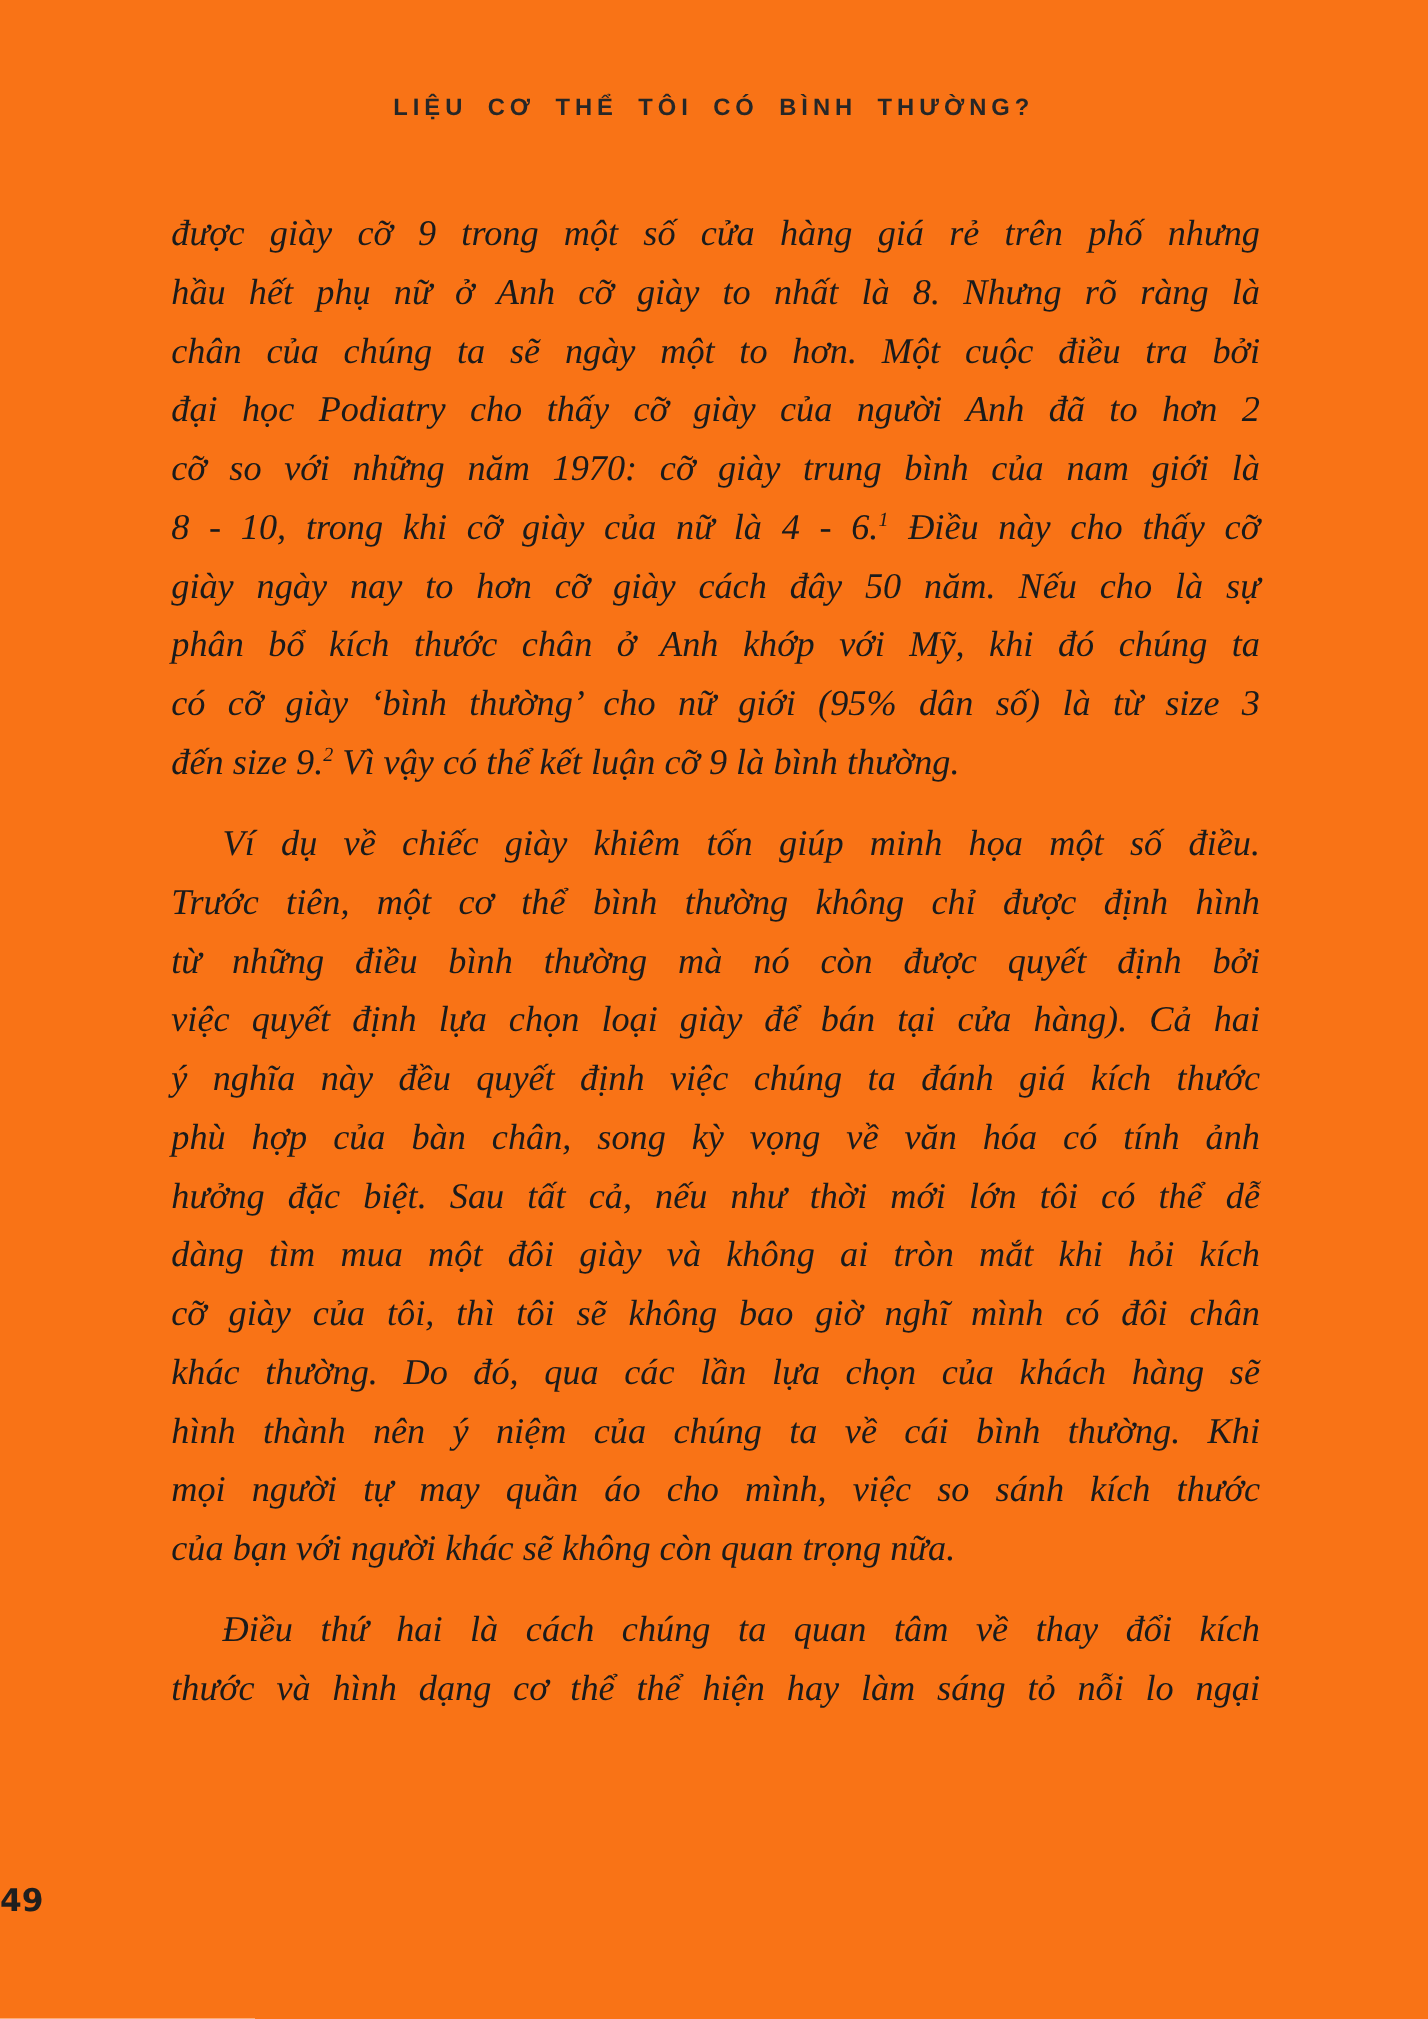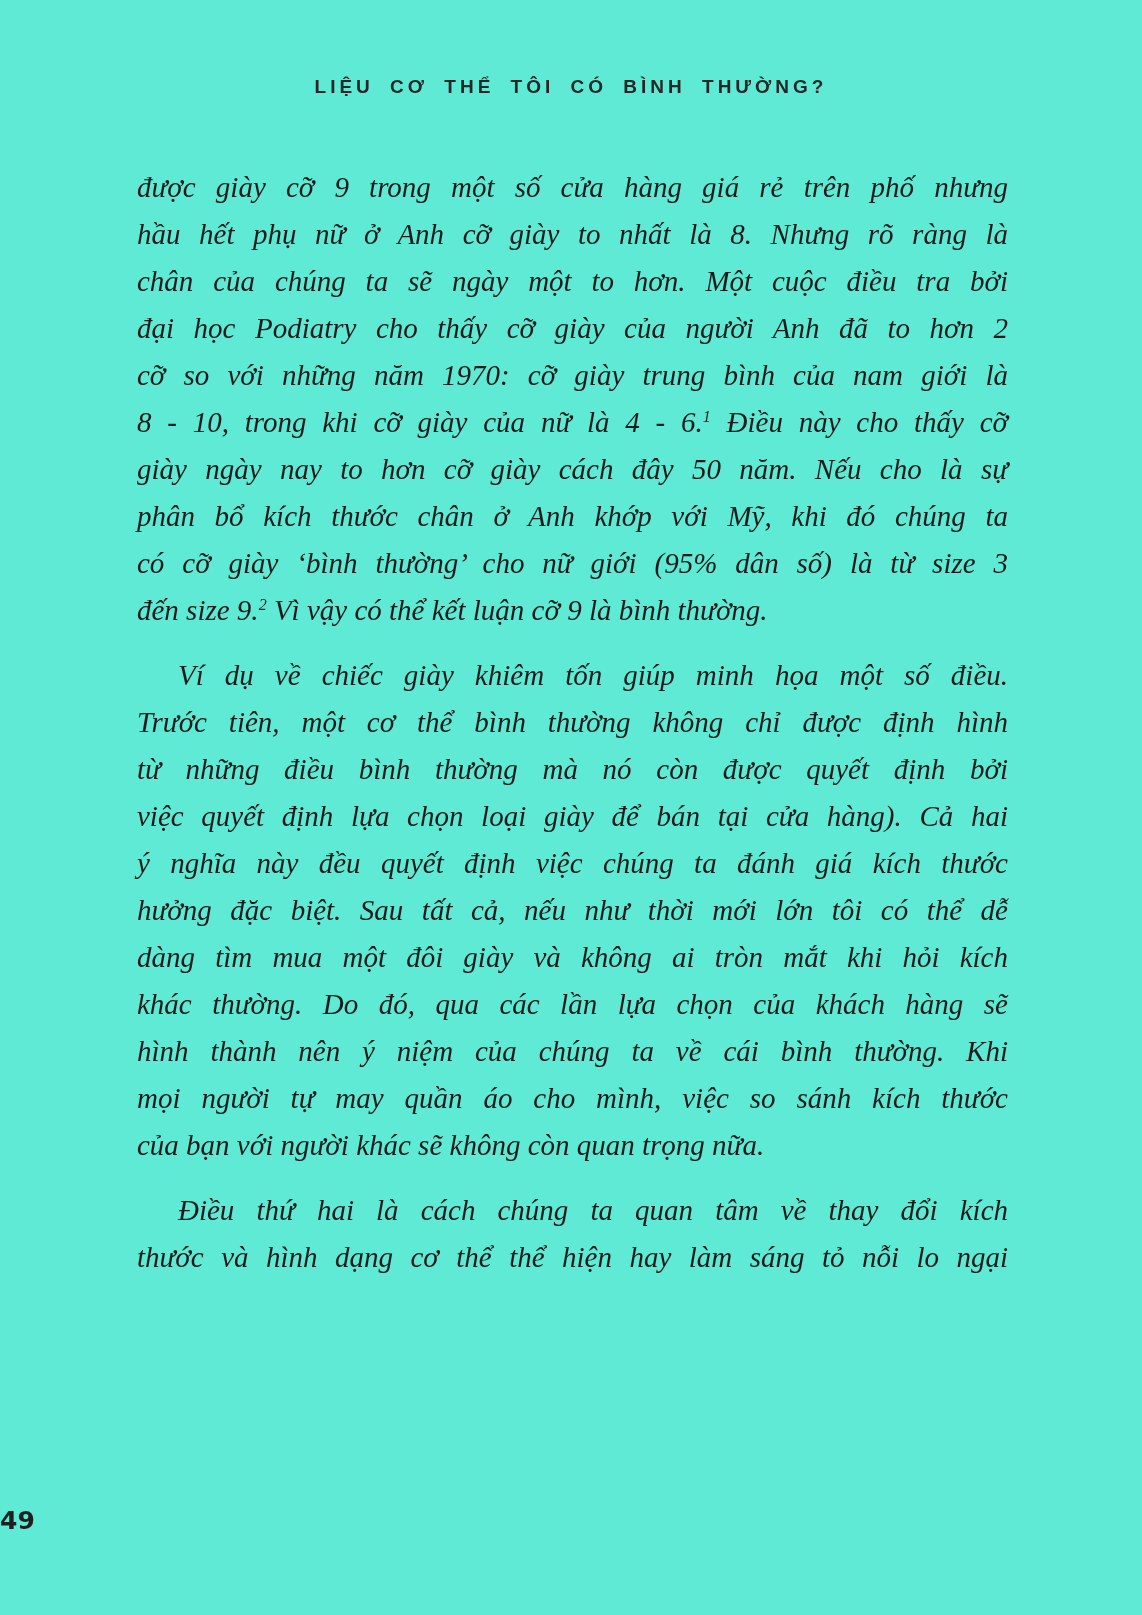--- a/index.html
+++ b/index.html
@@ -4,21 +4,21 @@
 <style>
   html, body {
     margin: 0;
     padding: 0;
     background: #ffffff;
   }
   .page {
     position: relative;
     width: 1142px;
     height: 1615px;
-    background: #5eead4;
+    background: #f97316;
     overflow: hidden;
   }
   .running-header {
     position: absolute;
     top: 76px;
     left: 0;
     width: 100%;
     text-align: center;
     font-family: "Liberation Sans", sans-serif;
     font-weight: 700;
@@ -87,22 +87,24 @@
         <div class="line j"><span>phân bổ kích thước chân ở Anh khớp với Mỹ, khi đó chúng ta</span></div>
         <div class="line j"><span>có cỡ giày ‘bình thường’ cho nữ giới (95% dân số) là từ size 3</span></div>
         <div class="line"><span>đến size 9.</span><sup class="fnref">2</sup><span> Vì vậy có thể kết luận cỡ 9 là bình thường.</span></div>
       </div>
       <div class="paragraph">
         <div class="line j indent"><span>Ví dụ về chiếc giày khiêm tốn giúp minh họa một số điều.</span></div>
         <div class="line j"><span>Trước tiên, một cơ thể bình thường không chỉ được định hình</span></div>
         <div class="line j"><span>từ những điều bình thường mà nó còn được quyết định bởi</span></div>
         <div class="line j"><span>việc quyết định lựa chọn loại giày để bán tại cửa hàng). Cả hai</span></div>
         <div class="line j"><span>ý nghĩa này đều quyết định việc chúng ta đánh giá kích thước</span></div>
+        <div class="line j"><span>phù hợp của bàn chân, song kỳ vọng về văn hóa có tính ảnh</span></div>
         <div class="line j"><span>hưởng đặc biệt. Sau tất cả, nếu như thời mới lớn tôi có thể dễ</span></div>
         <div class="line j"><span>dàng tìm mua một đôi giày và không ai tròn mắt khi hỏi kích</span></div>
+        <div class="line j"><span>cỡ giày của tôi, thì tôi sẽ không bao giờ nghĩ mình có đôi chân</span></div>
         <div class="line j"><span>khác thường. Do đó, qua các lần lựa chọn của khách hàng sẽ</span></div>
         <div class="line j"><span>hình thành nên ý niệm của chúng ta về cái bình thường. Khi</span></div>
         <div class="line j"><span>mọi người tự may quần áo cho mình, việc so sánh kích thước</span></div>
         <div class="line"><span>của bạn với người khác sẽ không còn quan trọng nữa.</span></div>
       </div>
       <div class="paragraph">
         <div class="line j indent"><span>Điều thứ hai là cách chúng ta quan tâm về thay đổi kích</span></div>
         <div class="line j"><span>thước và hình dạng cơ thể thể hiện hay làm sáng tỏ nỗi lo ngại</span></div>
       </div>
     </div>

